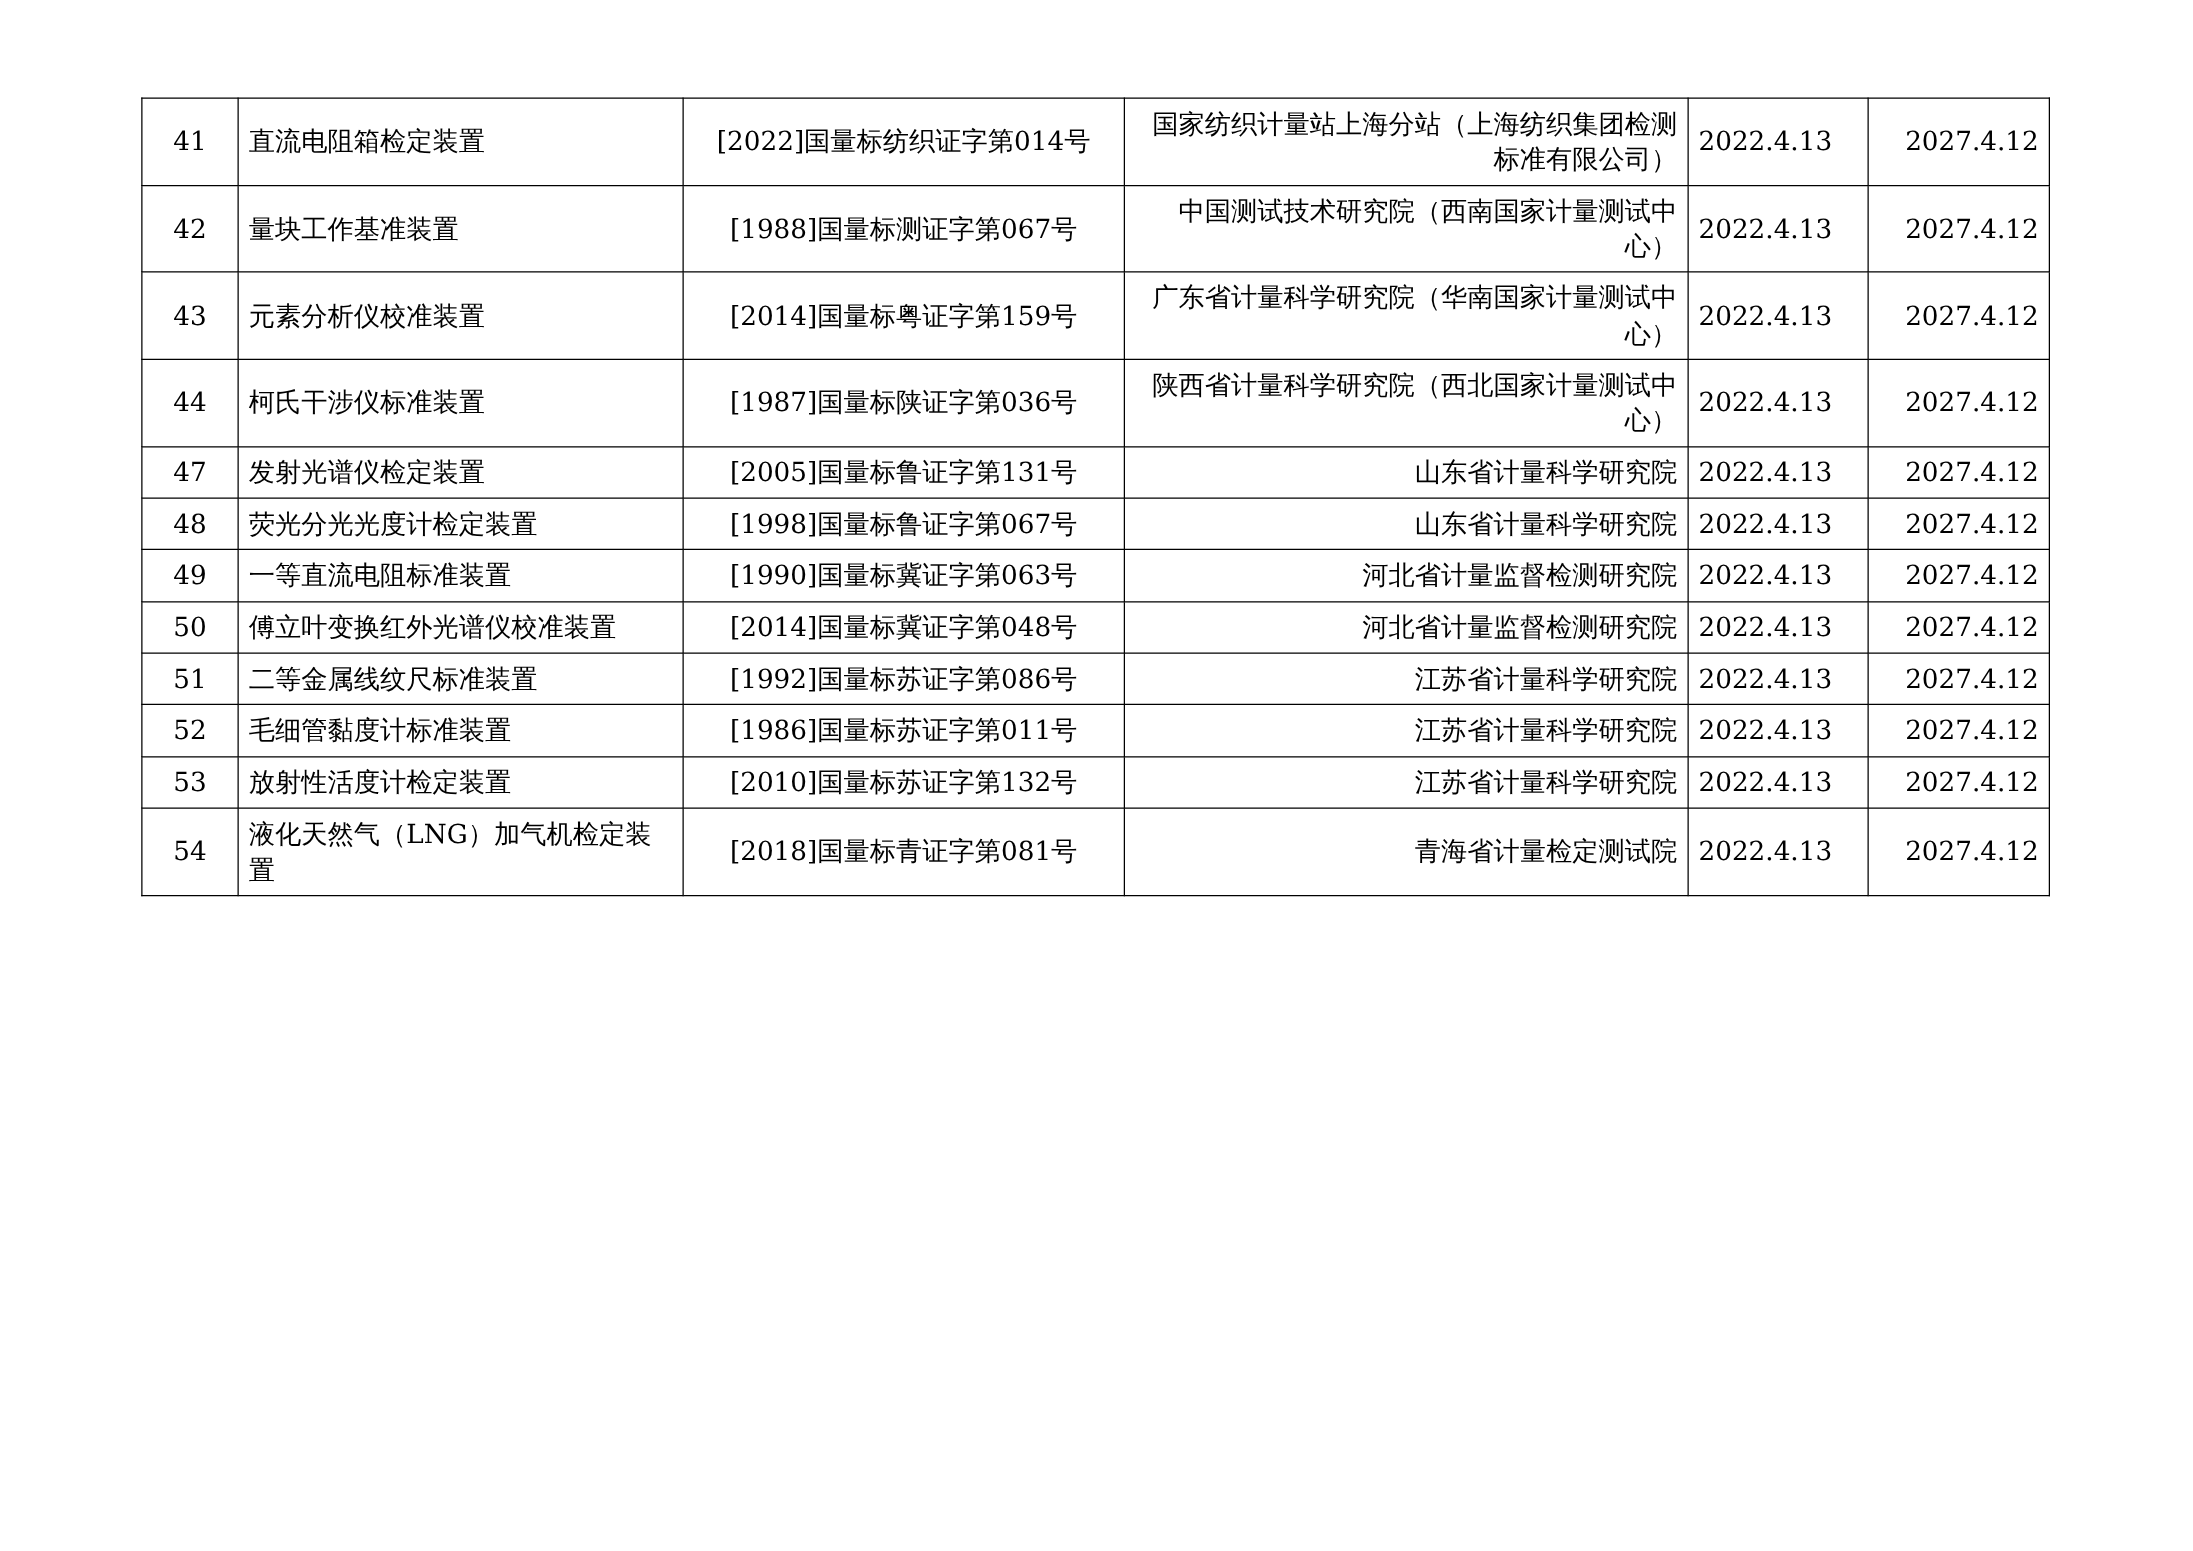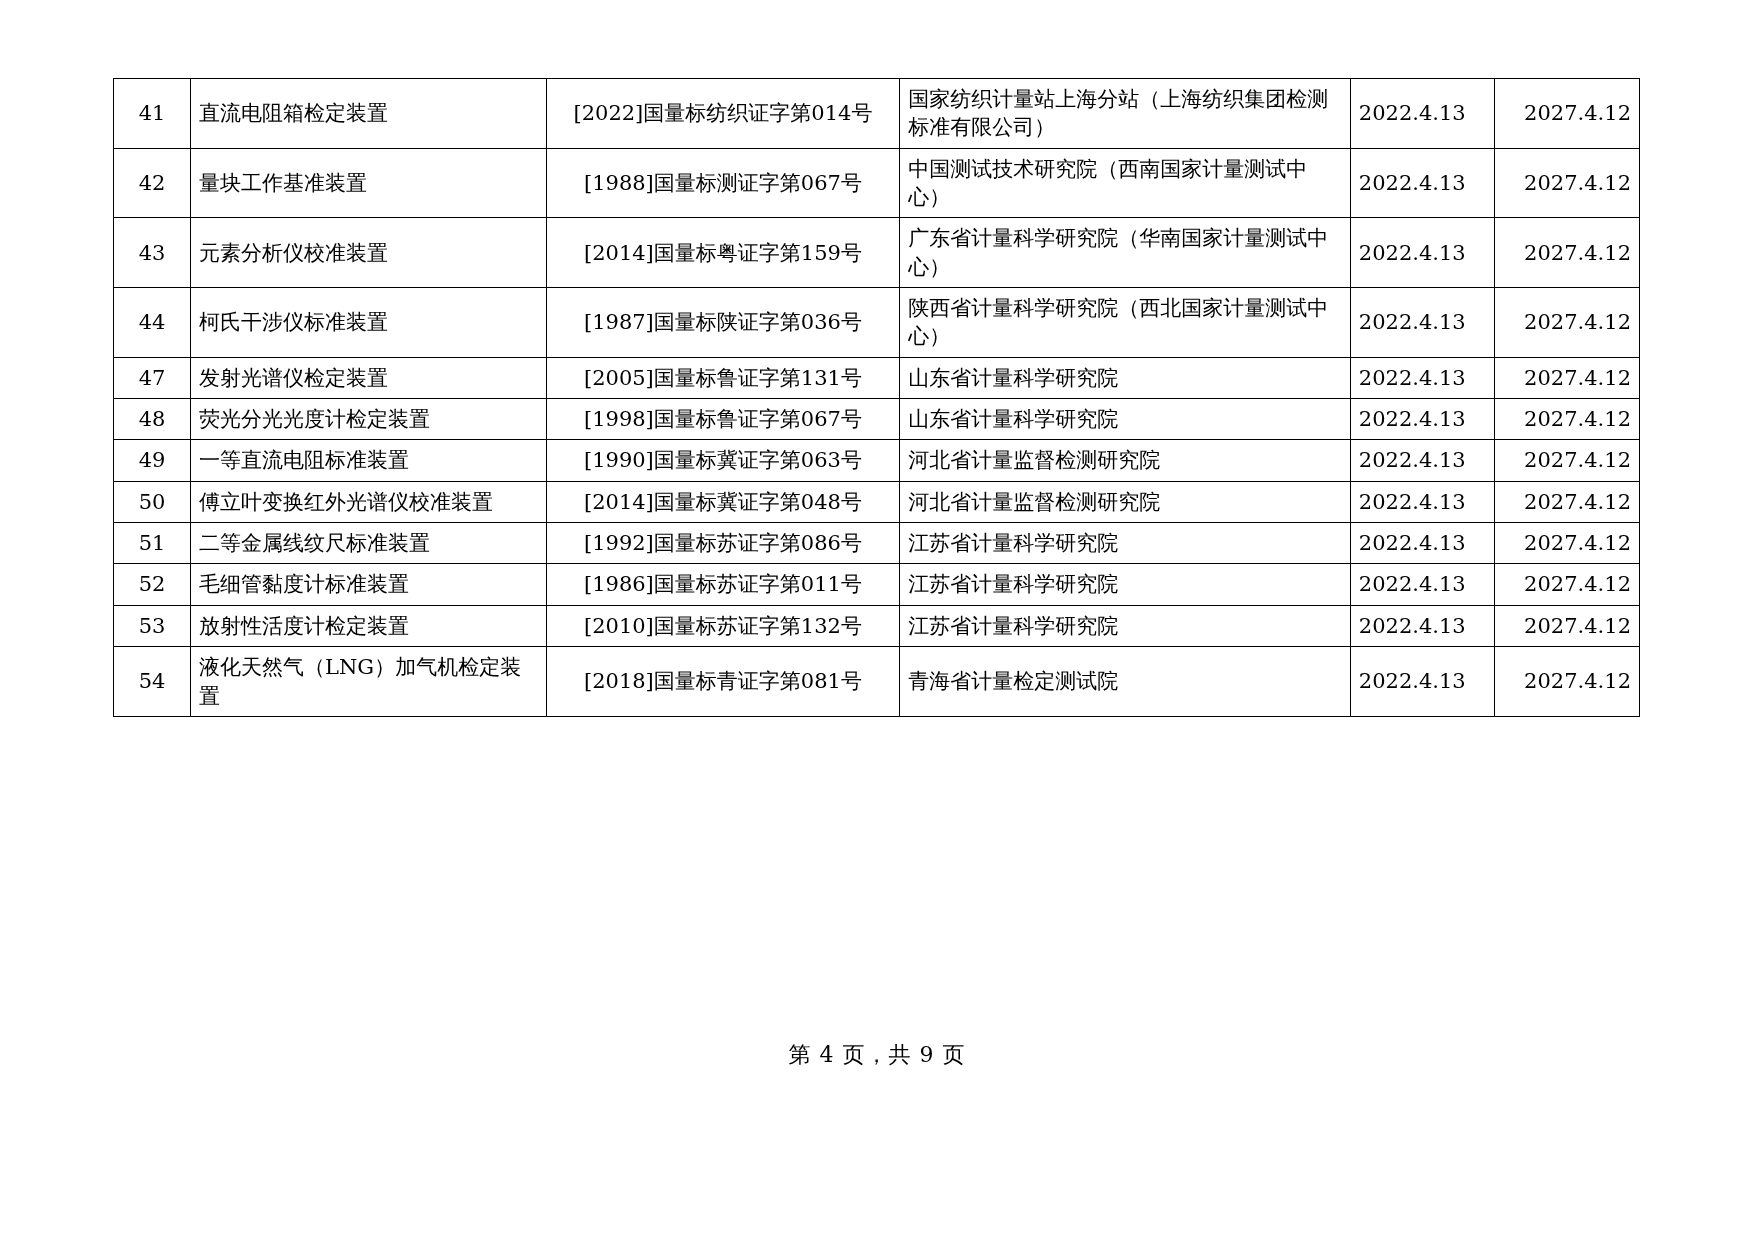--- a/index.html
+++ b/index.html
@@ -50,21 +50,21 @@
     width: 320px;
     text-align: left;
     padding-left: 14px;
   }
   td.c-cert {
     width: 318px;
     text-align: center;
   }
   td.c-org {
     width: 410px;
-    text-align: left;
+    text-align: right;
     padding-left: 12px;
   }
   td.c-start {
     width: 120px;
   }
   td.c-end {
     width: 120px;
     text-align: right;
   }
   .footer {
@@ -193,15 +193,14 @@
           <td class="c-cert">[2018]国量标青证字第081号</td>
           <td class="c-org">青海省计量检定测试院</td>
           <td class="c-start">2022.4.13</td>
           <td class="c-end">2027.4.12</td>
         </tr>
 
       </tbody>
     </table>
   </div>
 
-  <div class="footer">第 4 页，共 9 页</div>
 
 </div>
 
 </body></html>

